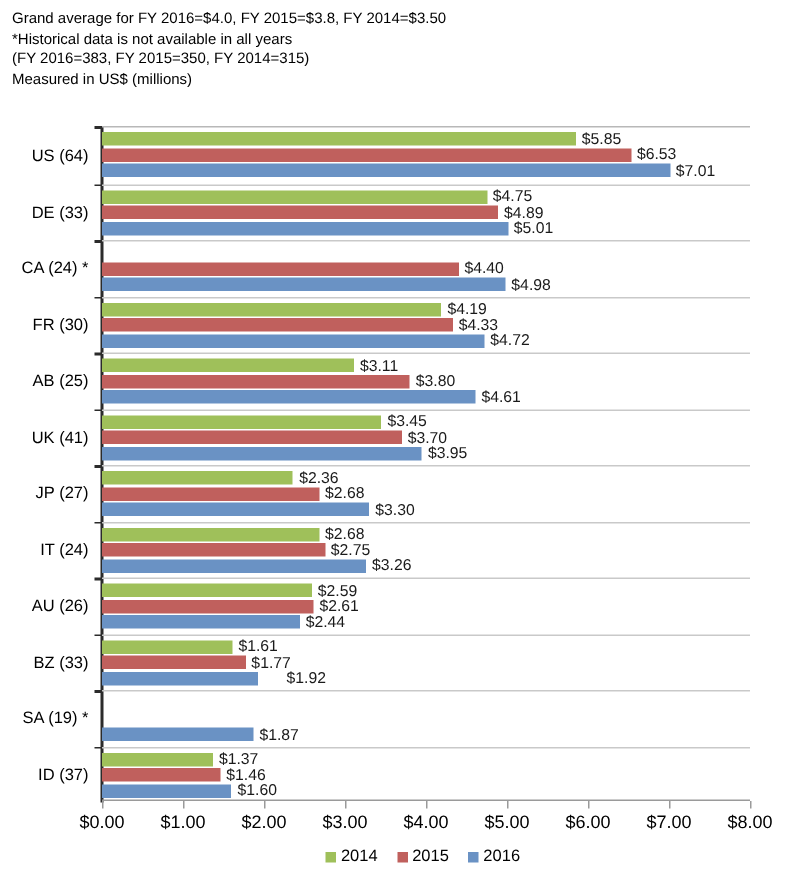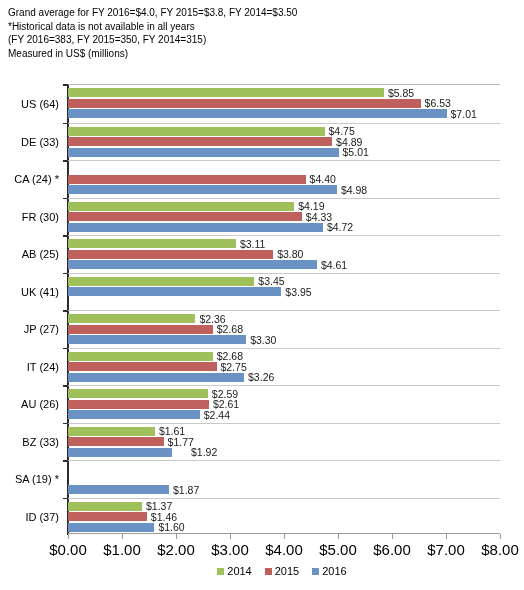--- a/index.html
+++ b/index.html
@@ -132,21 +132,21 @@
   .x-tick {
     position: absolute;
     top: 0;
     width: 1px;
     height: 5px;
     background: #9a9a9a;
   }
   .x-tick-label {
     position: absolute;
     top: 7px;
-    font-size: 15px;
+    font-size: 12px;
     transform: translateX(-50%);
     white-space: nowrap;
   }
 
   
   #legend {
     position: absolute;
     left: 0;
     top: 565px;
     width: 524px;
@@ -272,20 +272,24 @@
           </div>
         </div>
       </div>
       <div class="row">
         <div class="row-tick"></div>
         <div class="cat-label">UK (41)</div>
         <div class="bars">
           <div class="bar-line">
             <div class="bar y2014" style="width: 186.3px; background: rgb(159, 192, 90);"></div>
             <div class="bar-value" style="left: 186.3px;">$3.45</div>
+          </div>
+          <div class="bar-line">
+            <div class="bar y2015" style="width: 199.8px; background: rgb(192, 96, 93);"></div>
+            <div class="bar-value" style="left: 199.8px;">$3.70</div>
           </div>
           <div class="bar-line">
             <div class="bar y2016" style="width: 213.3px; background: rgb(106, 146, 196);"></div>
             <div class="bar-value" style="left: 213.3px;">$3.95</div>
           </div>
         </div>
       </div>
       <div class="row">
         <div class="row-tick"></div>
         <div class="cat-label">JP (27)</div>

